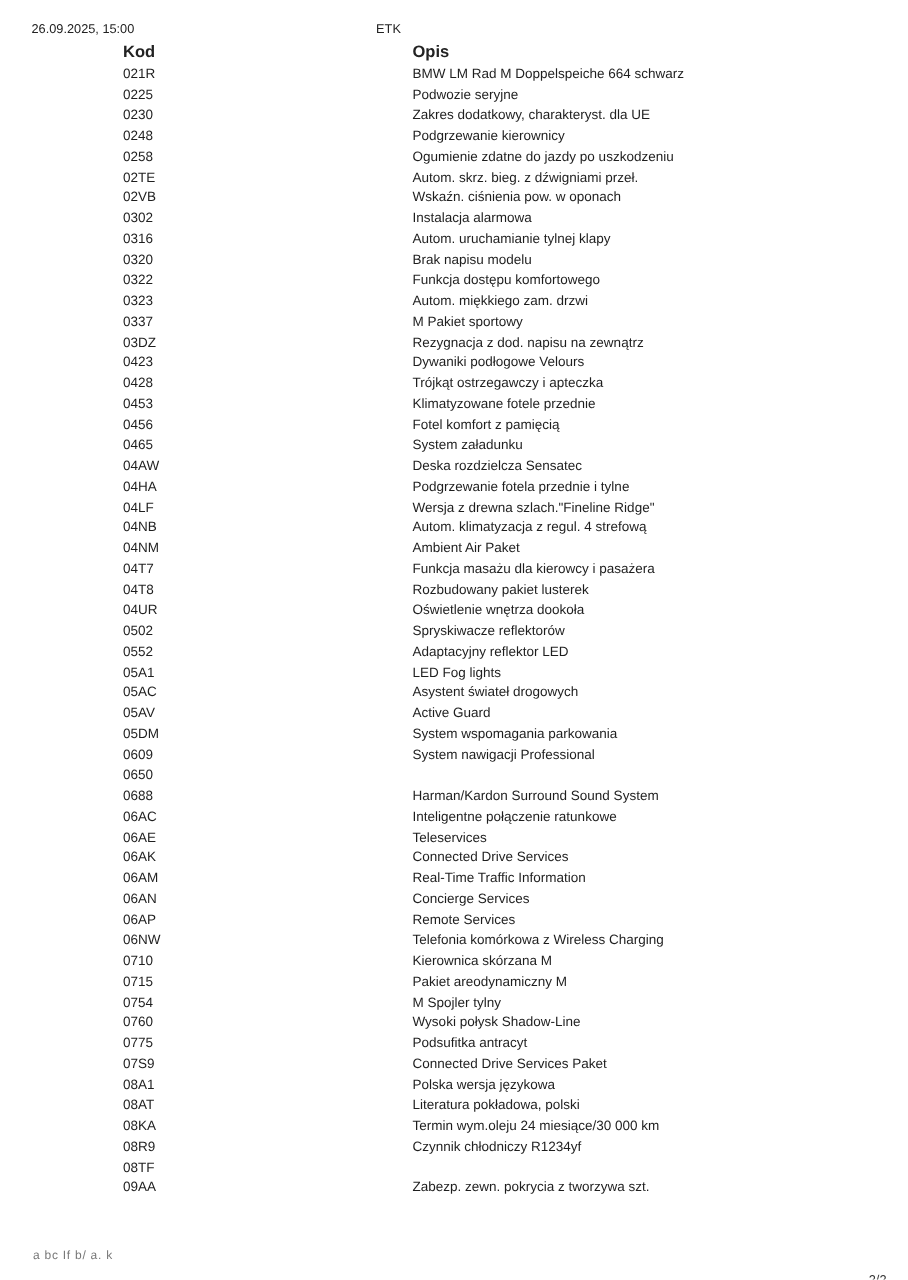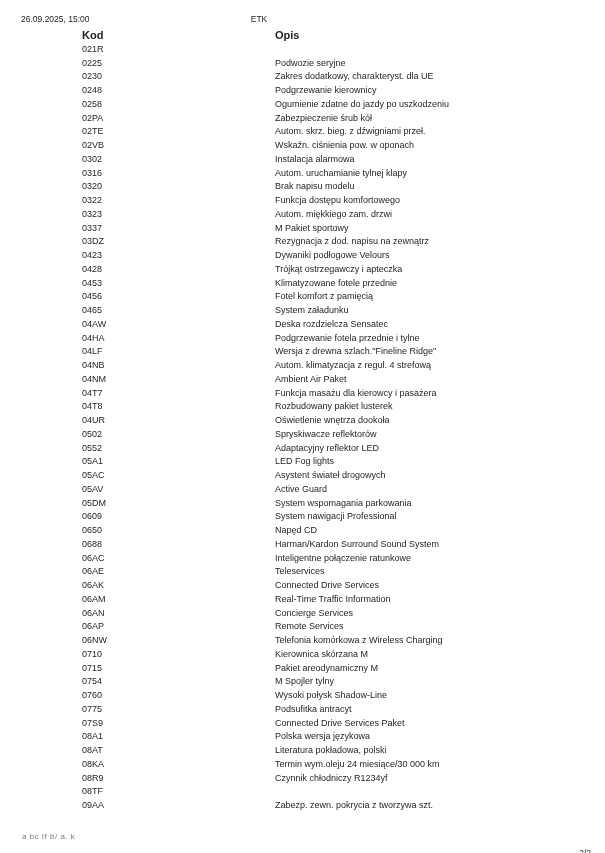--- a/index.html
+++ b/index.html
@@ -82,42 +82,39 @@
 <div class="header-title">ETK</div>
 
 <div class="table">
   <div class="th-row">
     <div class="th col-code">Kod</div>
     <div class="th col-desc">Opis</div>
   </div>
   <div id="rows">
       <div class="row">
         <div class="col-code">021R</div>
+        <div class="col-desc">BMW LM Rad M Doppelspeiche 664 schwarz</div>
       </div>
       <div class="row">
         <div class="col-code">0225</div>
         <div class="col-desc">Podwozie seryjne</div>
       </div>
       <div class="row">
         <div class="col-code">0230</div>
         <div class="col-desc">Zakres dodatkowy, charakteryst. dla UE</div>
       </div>
       <div class="row">
         <div class="col-code">0248</div>
         <div class="col-desc">Podgrzewanie kierownicy</div>
       </div>
       <div class="row">
         <div class="col-code">0258</div>
         <div class="col-desc">Ogumienie zdatne do jazdy po uszkodzeniu</div>
       </div>
       <div class="row">
-        <div class="col-code">02PA</div>
-        <div class="col-desc">Zabezpieczenie śrub kół</div>
-      </div>
-      <div class="row">
         <div class="col-code">02TE</div>
         <div class="col-desc">Autom. skrz. bieg. z dźwigniami przeł.</div>
       </div>
       <div class="row">
         <div class="col-code">02VB</div>
         <div class="col-desc">Wskaźn. ciśnienia pow. w oponach</div>
       </div>
       <div class="row">
         <div class="col-code">0302</div>
         <div class="col-desc">Instalacja alarmowa</div>
@@ -221,21 +218,20 @@
       <div class="row">
         <div class="col-code">05DM</div>
         <div class="col-desc">System wspomagania parkowania</div>
       </div>
       <div class="row">
         <div class="col-code">0609</div>
         <div class="col-desc">System nawigacji Professional</div>
       </div>
       <div class="row">
         <div class="col-code">0650</div>
-        <div class="col-desc">Napęd CD</div>
       </div>
       <div class="row">
         <div class="col-code">0688</div>
         <div class="col-desc">Harman/Kardon Surround Sound System</div>
       </div>
       <div class="row">
         <div class="col-code">06AC</div>
         <div class="col-desc">Inteligentne połączenie ratunkowe</div>
       </div>
       <div class="row">

